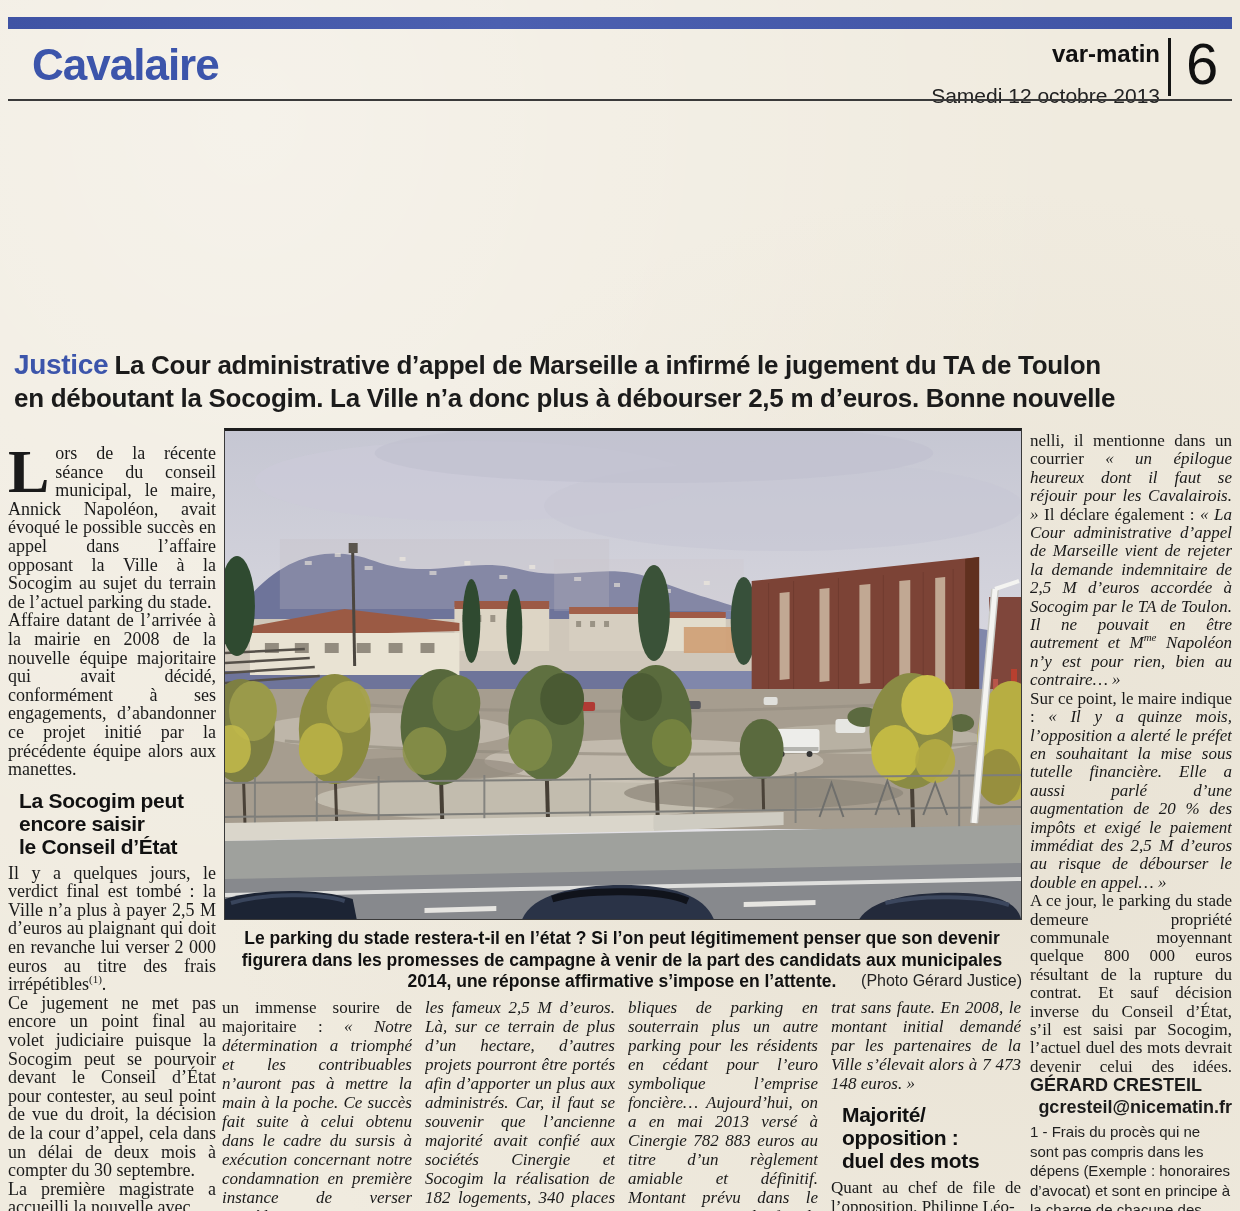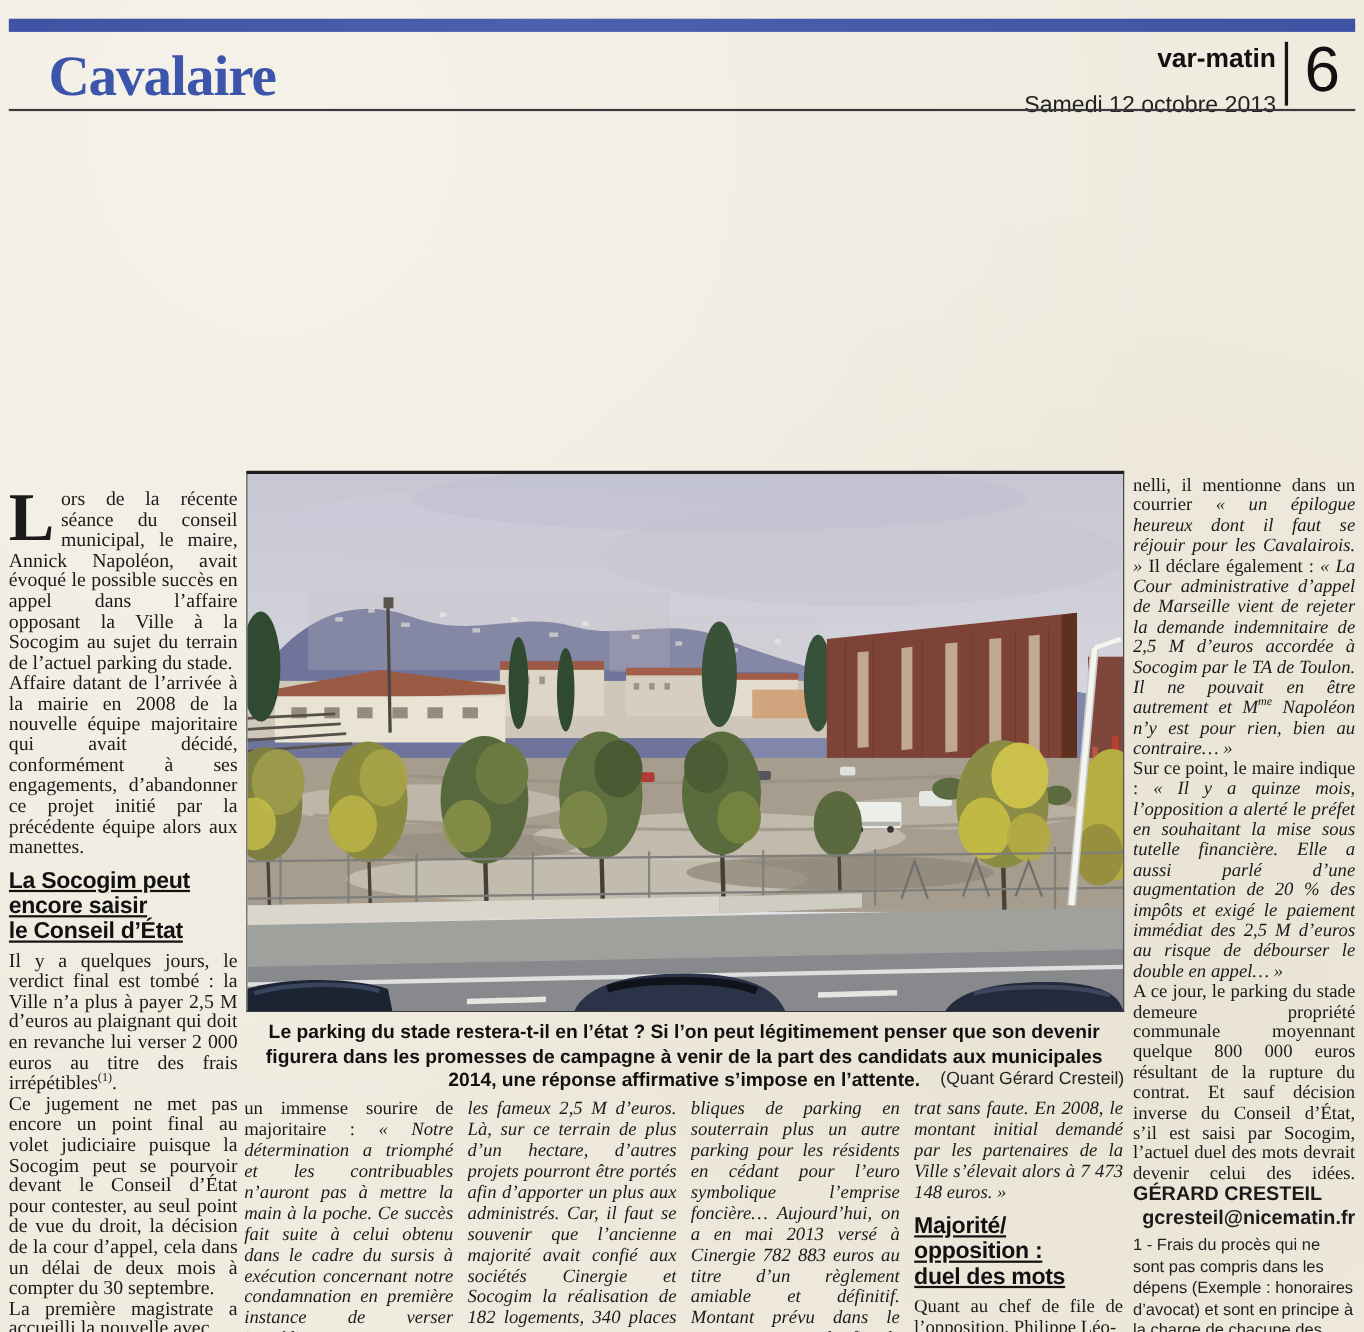--- a/index.html
+++ b/index.html
@@ -8,22 +8,22 @@
     position:relative; width:1240px; height:1211px; overflow:hidden;
     background:
       radial-gradient(ellipse at 20% 10%, rgba(255,255,255,.35), transparent 60%),
       radial-gradient(ellipse at 80% 70%, rgba(210,200,180,.25), transparent 55%),
       #f0ebdf;
     font-family:"Liberation Serif", serif; color:#1a1a1a;
   }
   
   .topbar { position:absolute; left:8px; top:17px; width:1224px; height:12px;
     background:linear-gradient(90deg,#3f53a4,#4c60b0 40%,#3f53a4); }
-  .section { position:absolute; left:44px; top:40px; font-family:Liberation Serif, serif;
-    font-weight:700; font-size:52px; letter-spacing:-1px; color:#3c55ab; }
+  .section { position:absolute; left:32px; top:40px; font-family:Liberation Sans, sans-serif;
+    font-weight:700; font-size:44px; letter-spacing:-1px; color:#3c55ab; }
   .masthead-block { position:absolute; right:80px; top:40px; text-align:right;
     font-family:"Liberation Sans",sans-serif; }
   .masthead { font-weight:700; font-size:24px; color:#111; }
   .issue-date { font-weight:400; font-size:21px; color:#222; margin-top:16px; }
   .pagenum-divider { position:absolute; left:1168px; top:38px; width:3px; height:58px; background:#151515; }
   .pagenum { position:absolute; left:1186px; top:30px; font-family:"Liberation Sans",sans-serif;
     font-weight:400; font-size:58px; color:#111; }
   .header-rule { position:absolute; left:8px; top:99px; width:1224px; height:2px; background:#3a3a3a; }
   
   .headline { position:absolute; left:12px; top:122px; width:1225px;
@@ -38,21 +38,21 @@
   .col { position:absolute; text-align:justify; overflow:hidden; }
   .colL { left:8px;  top:444px; width:208px; height:767px; font-size:18px; line-height:18.6px; }
   .colR { left:1030px; top:432px; width:202px; height:779px; font-size:17px; line-height:18.4px; }
   .colB { top:998px; width:190px; height:213px; font-size:17px; line-height:19px; }
   .colB1{ left:222px; } .colB2{ left:425px; } .colB3{ left:628px; } .colB4{ left:831px; }
   .col p { margin:0; }
   .ital { font-style:italic; }
   .dropcap { float:left; font-weight:700; font-size:62px; line-height:50px;
     padding:2px 6px 0 0; font-family:"Liberation Serif",serif; }
   .subhead { font-family:"Liberation Sans",sans-serif; font-weight:700; text-align:left;
-    font-size:21px; line-height:23px; color:#111; margin:10px 0 6px 0; letter-spacing:-0.3px;text-decoration:underline; }
+    font-size:21px; line-height:23px; color:#111; margin:10px 0 6px 11px; letter-spacing:-0.3px; }
   .subhead span { display:block; }
   sup { font-size:11px; line-height:0; }
   .byline { font-family:"Liberation Sans",sans-serif; font-weight:700; font-size:18px; letter-spacing:0; }
   .email-line { text-align:right; font-family:"Liberation Sans",sans-serif; font-weight:700;
     font-size:18px; margin:2px 0 6px 0; }
   .footnote { font-family:"Liberation Sans",sans-serif; font-size:15px; line-height:19.5px;
     color:#222; text-align:left; }
   
   .photo { position:absolute; left:224px; top:428px; width:798px; height:492px;
     border:1px solid #3a3a3a; border-top:3px solid #1d1d1d; background:#cfd0da; }
@@ -71,20 +71,24 @@
   <div class="section">Cavalaire</div>
   <div class="masthead-block">
     <div class="masthead">var-matin</div>
     <div class="issue-date">Samedi 12 octobre 2013</div>
   </div>
   <div class="pagenum-divider"></div>
   <div class="pagenum">6</div>
   <div class="header-rule"></div>
 
 
+  <div class="standfirst">
+    <div><span class="kicker">Justice</span><span>La Cour administrative d’appel de Marseille a infirmé le jugement du TA de Toulon</span></div>
+    <div>en déboutant la Socogim. La Ville n’a donc plus à débourser 2,5 m d’euros. Bonne nouvelle</div>
+  </div>
 
   <div class="col colL">
     <p><span class="dropcap">L</span><span>ors de la récente séance du conseil municipal, le maire, Annick Napoléon, avait évoqué le possible succès en appel dans l’affaire opposant la Ville à la Socogim au sujet du terrain de l’actuel parking du stade.</span></p>
     <p>Affaire datant de l’arrivée à la mairie en 2008 de la nouvelle équipe majoritaire qui avait décidé, conformément à ses engagements, d’abandonner ce projet initié par la précédente équipe alors aux manettes.</p>
     <h2 class="subhead">
       <span>La Socogim peut</span>
       <span>encore saisir</span>
       <span>le Conseil d’État</span>
     </h2>
     <p><span>Il y a quelques jours, le verdict final est tombé : la Ville n’a plus à payer 2,5 M d’euros au plaignant qui doit en revanche lui verser 2 000 euros au titre des frais irrépétibles</span><sup>(1)</sup><span>.</span></p>
@@ -331,21 +335,21 @@
         <path d="M298,488 C308,464 350,454 398,454 C448,454 480,464 490,488 Z" fill="#2a3347"></path>
         <path d="M328,468 C360,458 438,458 464,470" stroke="#10131b" stroke-width="7" fill="none"></path>
         <path d="M636,488 C648,468 692,460 740,462 C776,464 794,472 798,488 Z" fill="#232a3b"></path>
         <path d="M662,472 C696,464 756,464 786,474" stroke="#3c475e" stroke-width="4" fill="none"></path>
       </g>
     </svg>
   </figure>
 
   <div class="caption">
     <span>Le parking du stade restera-t-il en l’état ? Si l’on peut légitimement penser que son devenir figurera dans les promesses de campagne à venir de la part des candidats aux municipales 2014, une réponse affirmative s’impose en l’attente.</span>
-    <span class="credit">(Quant Gérard Cresteil)</span>
+    <span class="credit">(Photo Gérard Justice)</span>
   </div>
 
   <div class="col colB colB1">
     <p><span>un immense sourire de majoritaire : </span><span class="ital">« Notre détermination a triomphé et les contribuables n’auront pas à mettre la main à la poche. Ce succès fait suite à celui obtenu dans le cadre du sursis à exécution concernant notre condamnation en première instance de verser immédiatement</span></p>
   </div>
   <div class="col colB colB2">
     <p class="ital">les fameux 2,5 M d’euros. Là, sur ce terrain de plus d’un hectare, d’autres projets pourront être portés afin d’apporter un plus aux administrés. Car, il faut se souvenir que l’ancienne majorité avait confié aux sociétés Cinergie et Socogim la réalisation de 182 logements, 340 places pu-</p>
   </div>
   <div class="col colB colB3">
     <p class="ital">bliques de parking en souterrain plus un autre parking pour les résidents en cédant pour l’euro symbolique l’emprise foncière… Aujourd’hui, on a en mai 2013 versé à Cinergie 782 883 euros au titre d’un règlement amiable et définitif. Montant prévu dans le contrat en cas de fin de con-</p>

